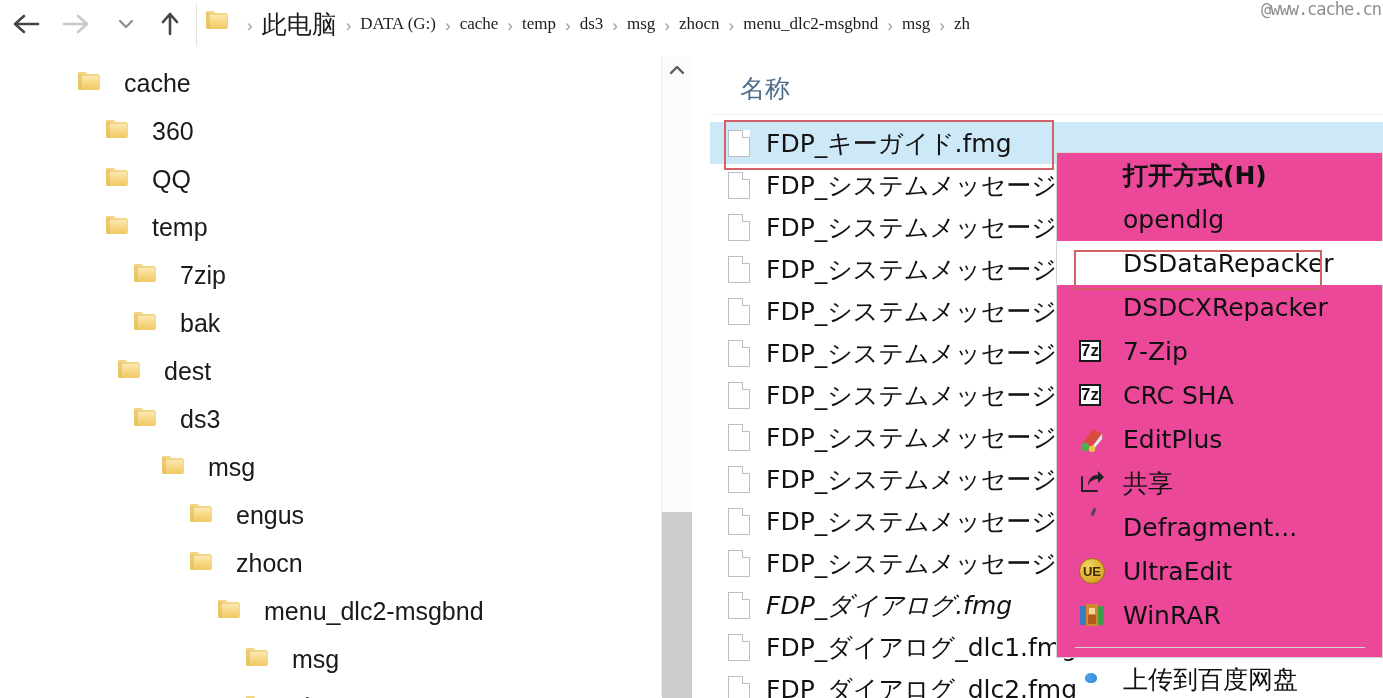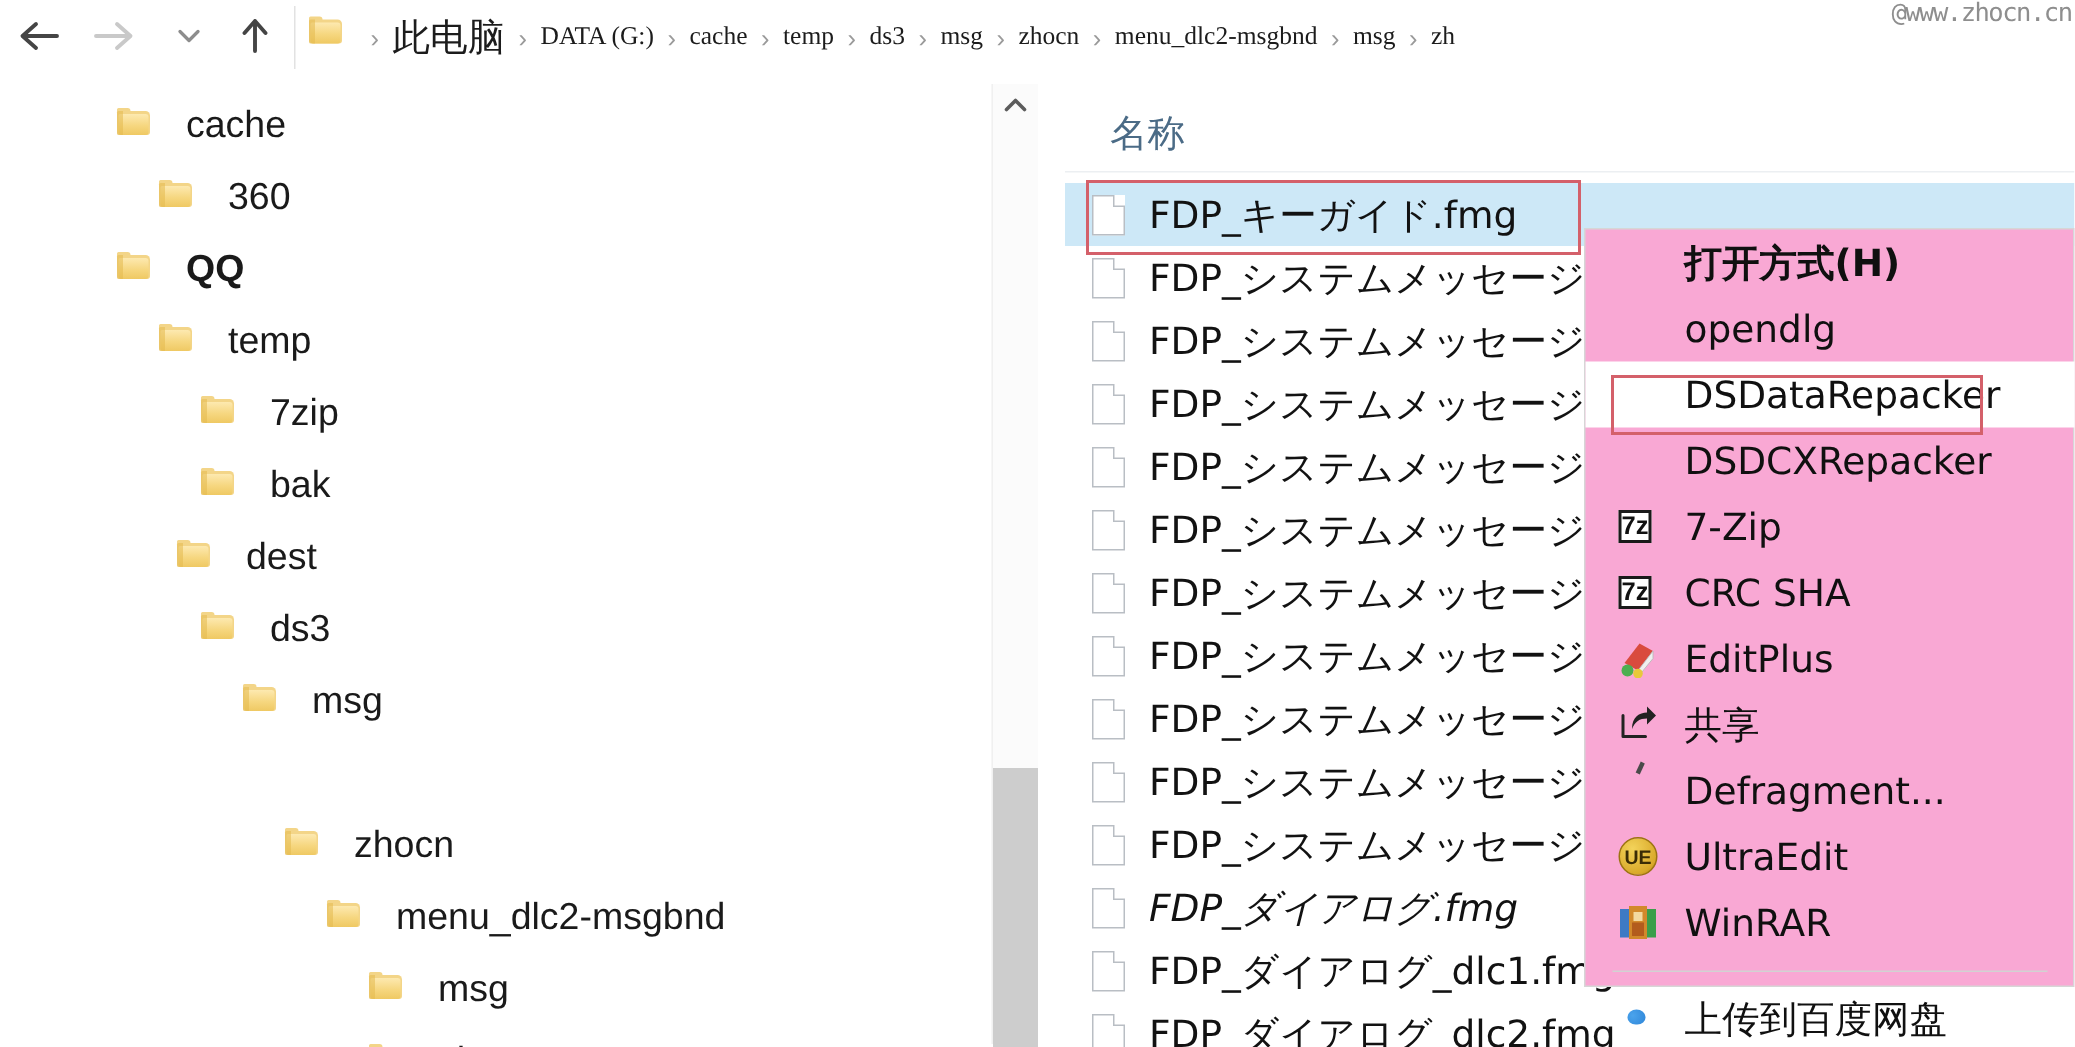--- a/index.html
+++ b/index.html
@@ -56,21 +56,21 @@
   .frow.sel{background:#cde8f7;}
   .fico{position:relative;width:22px;height:27px;margin:0 16px 0 18px;flex:none;}
   .fico .page{position:absolute;left:0;top:0;width:22px;height:27px;background:#ffffff;border:1px solid #b9bec4;box-sizing:border-box;}
   .fico .fold{position:absolute;right:0;top:0;width:8px;height:8px;background:#ffffff;
     border-left:1px solid #b9bec4;border-bottom:1px solid #b9bec4;box-sizing:border-box;}
   .fname{font-size:25px;color:#121212;font-family:"DejaVu Sans","Liberation Sans",sans-serif;}
 
   .sel-box{position:absolute;left:724px;top:120px;width:330px;height:50px;border:2px solid #d4606a;box-sizing:border-box;}
 
   
-  .ctxmenu{position:absolute;left:1056px;top:152px;width:327px;height:506px;background:#f9a8d4;
+  .ctxmenu{position:absolute;left:1056px;top:152px;width:327px;height:506px;background:#ec4899;
            border:1px solid #d6d6d6;box-sizing:border-box;text-decoration:underline;}
   .ctx-item{position:absolute;left:0;width:325px;height:44px;display:flex;align-items:center;white-space:nowrap;}
   .ctx-item .ci{width:26px;height:26px;margin-left:22px;margin-right:18px;flex:none;position:relative;}
   .ctx-label{font-size:25px;color:#101010;font-family:"DejaVu Sans","Liberation Sans",sans-serif;}
   .ctx-item.header .ctx-label{font-weight:bold;}
   .ctx-item.noicon{padding-left:66px;}
   .ctx-item.hov{background:#ffffff;}
   .ctx-sep{position:absolute;left:18px;width:290px;height:1px;background:#d2d2d2;}
   .ctx-hlbox{position:absolute;left:1074px;top:250px;width:248px;height:40px;border:2px solid #d4606a;box-sizing:border-box;}
 
@@ -144,33 +144,33 @@
         <span class="chev">›</span>
         <span class="crumb">zhocn</span>
         <span class="chev">›</span>
         <span class="crumb">menu_dlc2-msgbnd</span>
         <span class="chev">›</span>
         <span class="crumb">msg</span>
         <span class="chev">›</span>
         <span class="crumb">zh</span>
       </div>
 
-    <div class="wm">@www.zhocn.cn</div>
+    <div class="wm">@www.cache.cn</div>
   </div>
 
   <div class="tree" id="tree">
       <div class="tree-item" style="top: 14px; padding-left: 78px;">
         <span style="margin-right: 12px; flex: 0 0 auto; display: inline-block;"><span class="folder"><span class="back"></span><span class="tab"></span><span class="front"></span><span class="edge"></span></span></span>
         <span class="tree-label">cache</span>
       </div>
       <div class="tree-item" style="top: 62px; padding-left: 106px;">
         <span style="margin-right: 12px; flex: 0 0 auto; display: inline-block;"><span class="folder"><span class="back"></span><span class="tab"></span><span class="front"></span><span class="edge"></span></span></span>
         <span class="tree-label">360</span>
       </div>
-      <div class="tree-item" style="top: 110px; padding-left: 78px; font-weight: bold;">
+      <div class="tree-item" style="top: 110px; padding-left: 106px;">
         <span style="margin-right: 12px; flex: 0 0 auto; display: inline-block;"><span class="folder"><span class="back"></span><span class="tab"></span><span class="front"></span><span class="edge"></span></span></span>
         <span class="tree-label">QQ</span>
       </div>
       <div class="tree-item" style="top: 158px; padding-left: 106px;">
         <span style="margin-right: 12px; flex: 0 0 auto; display: inline-block;"><span class="folder"><span class="back"></span><span class="tab"></span><span class="front"></span><span class="edge"></span></span></span>
         <span class="tree-label">temp</span>
       </div>
       <div class="tree-item" style="top: 206px; padding-left: 134px;">
         <span style="margin-right: 12px; flex: 0 0 auto; display: inline-block;"><span class="folder"><span class="back"></span><span class="tab"></span><span class="front"></span><span class="edge"></span></span></span>
         <span class="tree-label">7zip</span>
@@ -183,20 +183,24 @@
         <span style="margin-right: 12px; flex: 0 0 auto; display: inline-block;"><span class="folder"><span class="back"></span><span class="tab"></span><span class="front"></span><span class="edge"></span></span></span>
         <span class="tree-label">dest</span>
       </div>
       <div class="tree-item" style="top: 350px; padding-left: 134px;">
         <span style="margin-right: 12px; flex: 0 0 auto; display: inline-block;"><span class="folder"><span class="back"></span><span class="tab"></span><span class="front"></span><span class="edge"></span></span></span>
         <span class="tree-label">ds3</span>
       </div>
       <div class="tree-item" style="top: 398px; padding-left: 162px;">
         <span style="margin-right: 12px; flex: 0 0 auto; display: inline-block;"><span class="folder"><span class="back"></span><span class="tab"></span><span class="front"></span><span class="edge"></span></span></span>
         <span class="tree-label">msg</span>
+      </div>
+      <div class="tree-item" style="top: 446px; padding-left: 190px;">
+        <span style="margin-right: 12px; flex: 0 0 auto; display: inline-block;"><span class="folder"><span class="back"></span><span class="tab"></span><span class="front"></span><span class="edge"></span></span></span>
+        <span class="tree-label">engus</span>
       </div>
       <div class="tree-item" style="top: 494px; padding-left: 190px;">
         <span style="margin-right: 12px; flex: 0 0 auto; display: inline-block;"><span class="folder"><span class="back"></span><span class="tab"></span><span class="front"></span><span class="edge"></span></span></span>
         <span class="tree-label">zhocn</span>
       </div>
       <div class="tree-item" style="top: 542px; padding-left: 218px;">
         <span style="margin-right: 12px; flex: 0 0 auto; display: inline-block;"><span class="folder"><span class="back"></span><span class="tab"></span><span class="front"></span><span class="edge"></span></span></span>
         <span class="tree-label">menu_dlc2-msgbnd</span>
       </div>
       <div class="tree-item" style="top: 590px; padding-left: 246px;">

